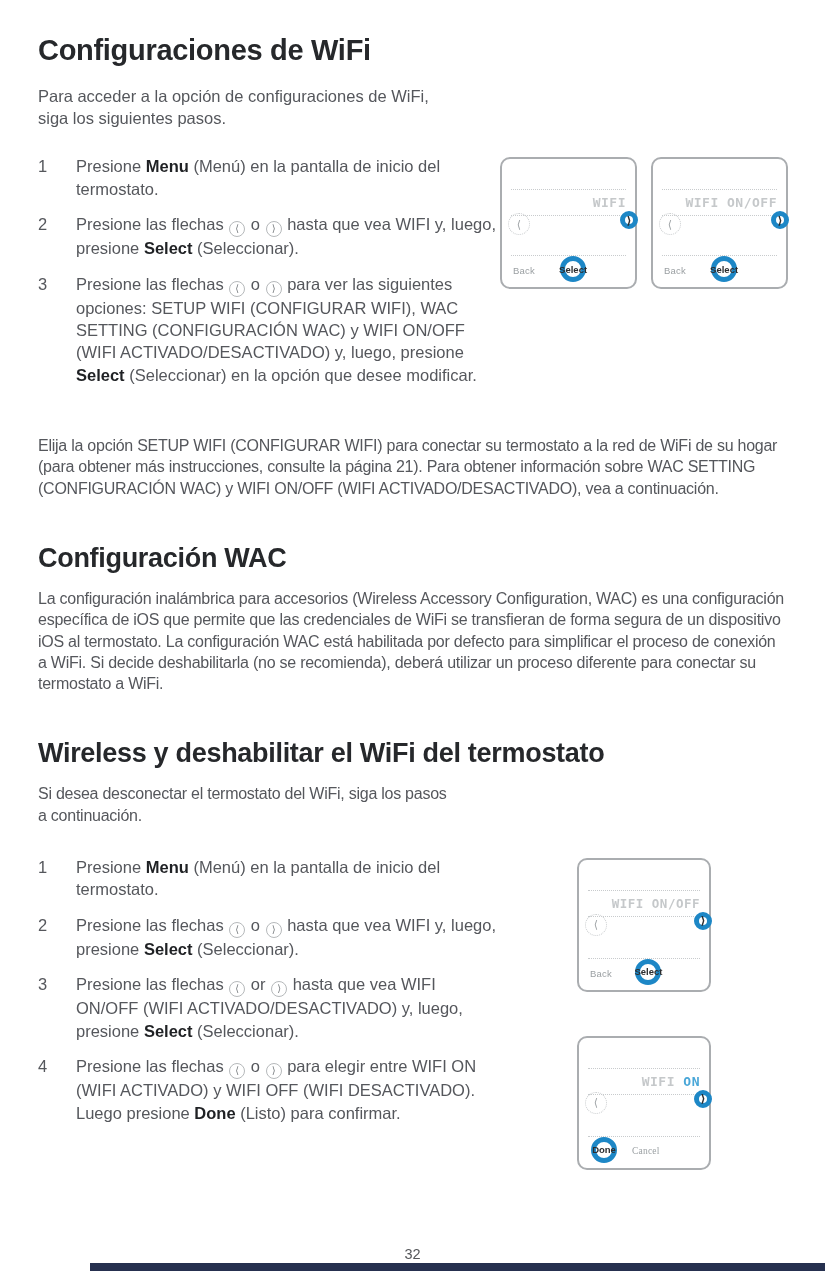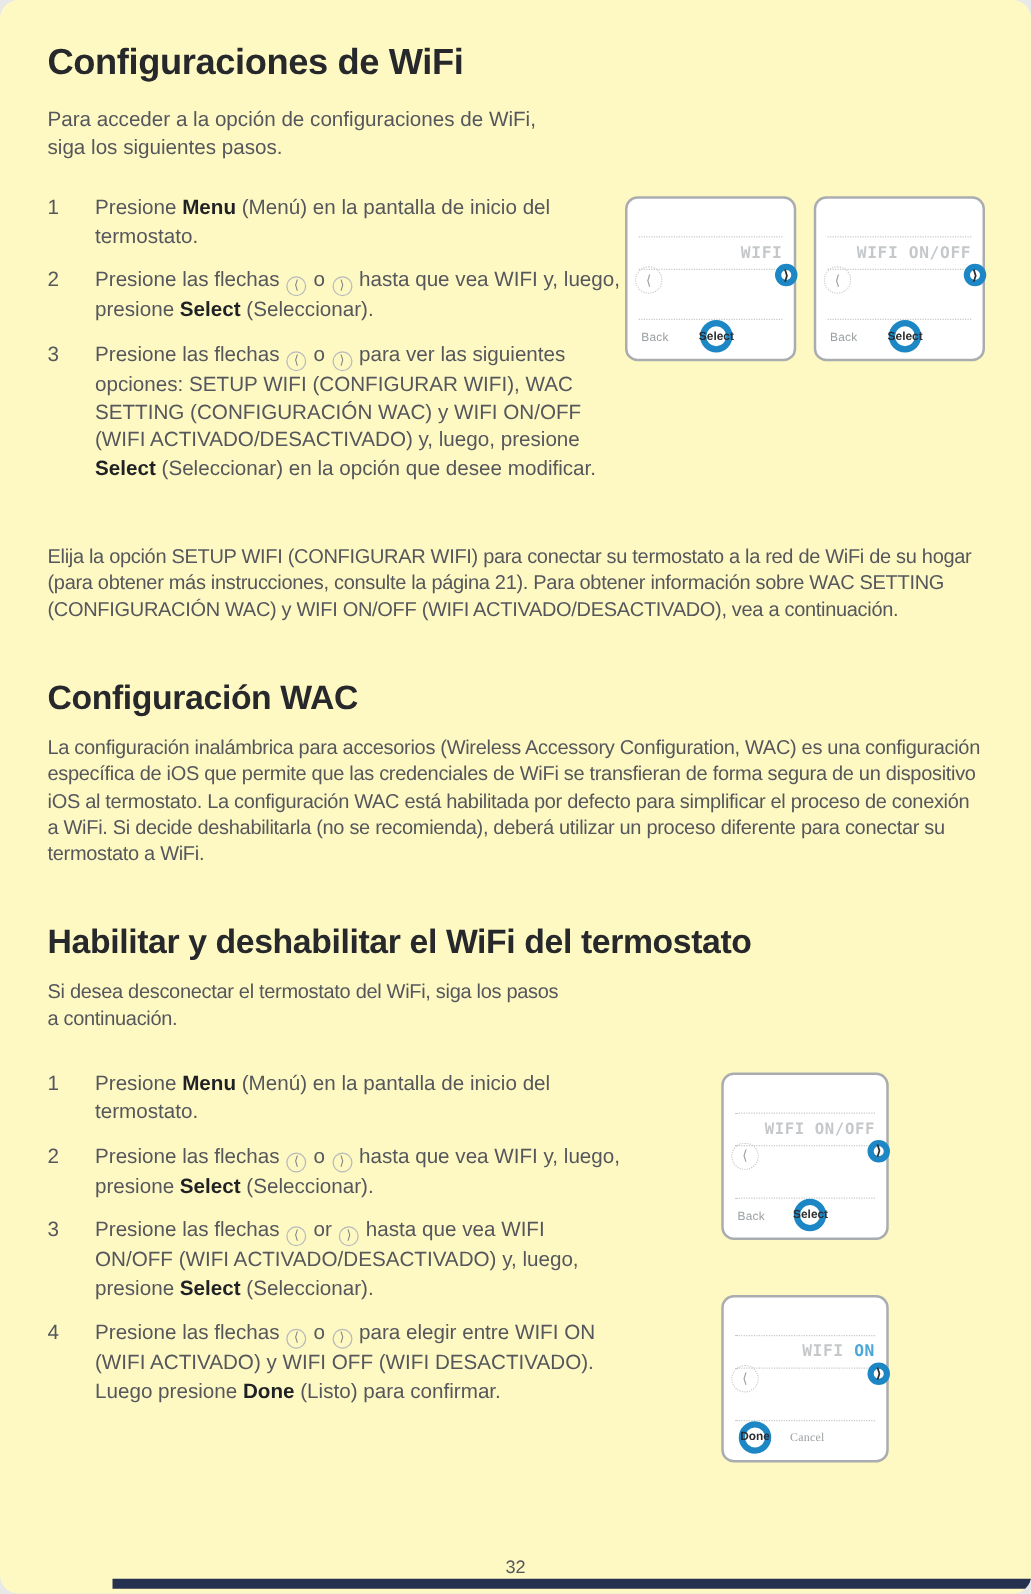--- a/index.html
+++ b/index.html
@@ -1,20 +1,20 @@
 <!DOCTYPE html>
 <html><head>
 <meta charset="utf-8">
 <style>
   * { margin:0; padding:0; box-sizing:border-box; }
   html,body { background:#e8e8e8; }
   .page {
-    width:825px; height:1275px; position:relative; background:#fef9c3;
+    width:825px; height:1275px; position:relative; background:#ffffff;
     font-family:"Liberation Sans","DejaVu Sans",sans-serif;
-    color:#55575c; margin:0 auto; overflow:hidden;border-radius:15px;
+    color:#55575c; margin:0 auto; overflow:hidden;
   }
   .content { padding:30px 38px 0 38px; }
   h1.doc-title { font-size:29px; font-weight:700; color:#26282b; letter-spacing:-0.3px; margin:4px 0 18px; }
   h2.doc-title { font-size:27px; font-weight:700; color:#26282b; letter-spacing:-0.3px; margin:44px 0 14px; }
   p.body { font-size:16.5px; line-height:1.34; color:#55575c; }
   p.narrow { width:420px; }
   p.cond { font-size:16px; letter-spacing:-0.25px; line-height:1.33; }
   .row { position:relative; }
   .row1 { margin-top:26px; min-height:276px; }
   .row2 { margin-top:30px; min-height:300px; }
@@ -142,21 +142,21 @@
           </span>
         </div>
       </div>
     </div>
 
     <p class="body cond outro">Elija la opción SETUP WIFI (CONFIGURAR WIFI) para conectar su termostato a la red de WiFi de su hogar (para obtener más instrucciones, consulte la página 21). Para obtener información sobre WAC SETTING (CONFIGURACIÓN WAC) y WIFI ON/OFF (WIFI ACTIVADO/DESACTIVADO), vea a continuación.</p>
 
     <h2 class="doc-title">Configuración WAC</h2>
     <p class="body cond">La configuración inalámbrica para accesorios (Wireless Accessory Configuration, WAC) es una configuración específica de iOS que permite que las credenciales de WiFi se transfieran de forma segura de un dispositivo iOS al termostato. La configuración WAC está habilitada por defecto para simplificar el proceso de conexión a WiFi. Si decide deshabilitarla (no se recomienda), deberá utilizar un proceso diferente para conectar su termostato a WiFi.</p>
 
-    <h2 class="doc-title">Habilitar y deshabilitar el WiFi del termostato</h2>
+    <h2 class="doc-title">Wireless y deshabilitar el WiFi del termostato</h2>
     <p class="body cond narrow">Si desea desconectar el termostato del WiFi, siga los pasos a continuación.</p>
 
     <div class="row row2">
       <div class="steps-col">
           <div class="step">
             <span class="step-num">1</span>
             <span class="step-body">Presione <strong>Menu</strong> (Menú) en la pantalla de inicio del termostato.</span>
           </div>
           <div class="step">
             <span class="step-num">2</span>

